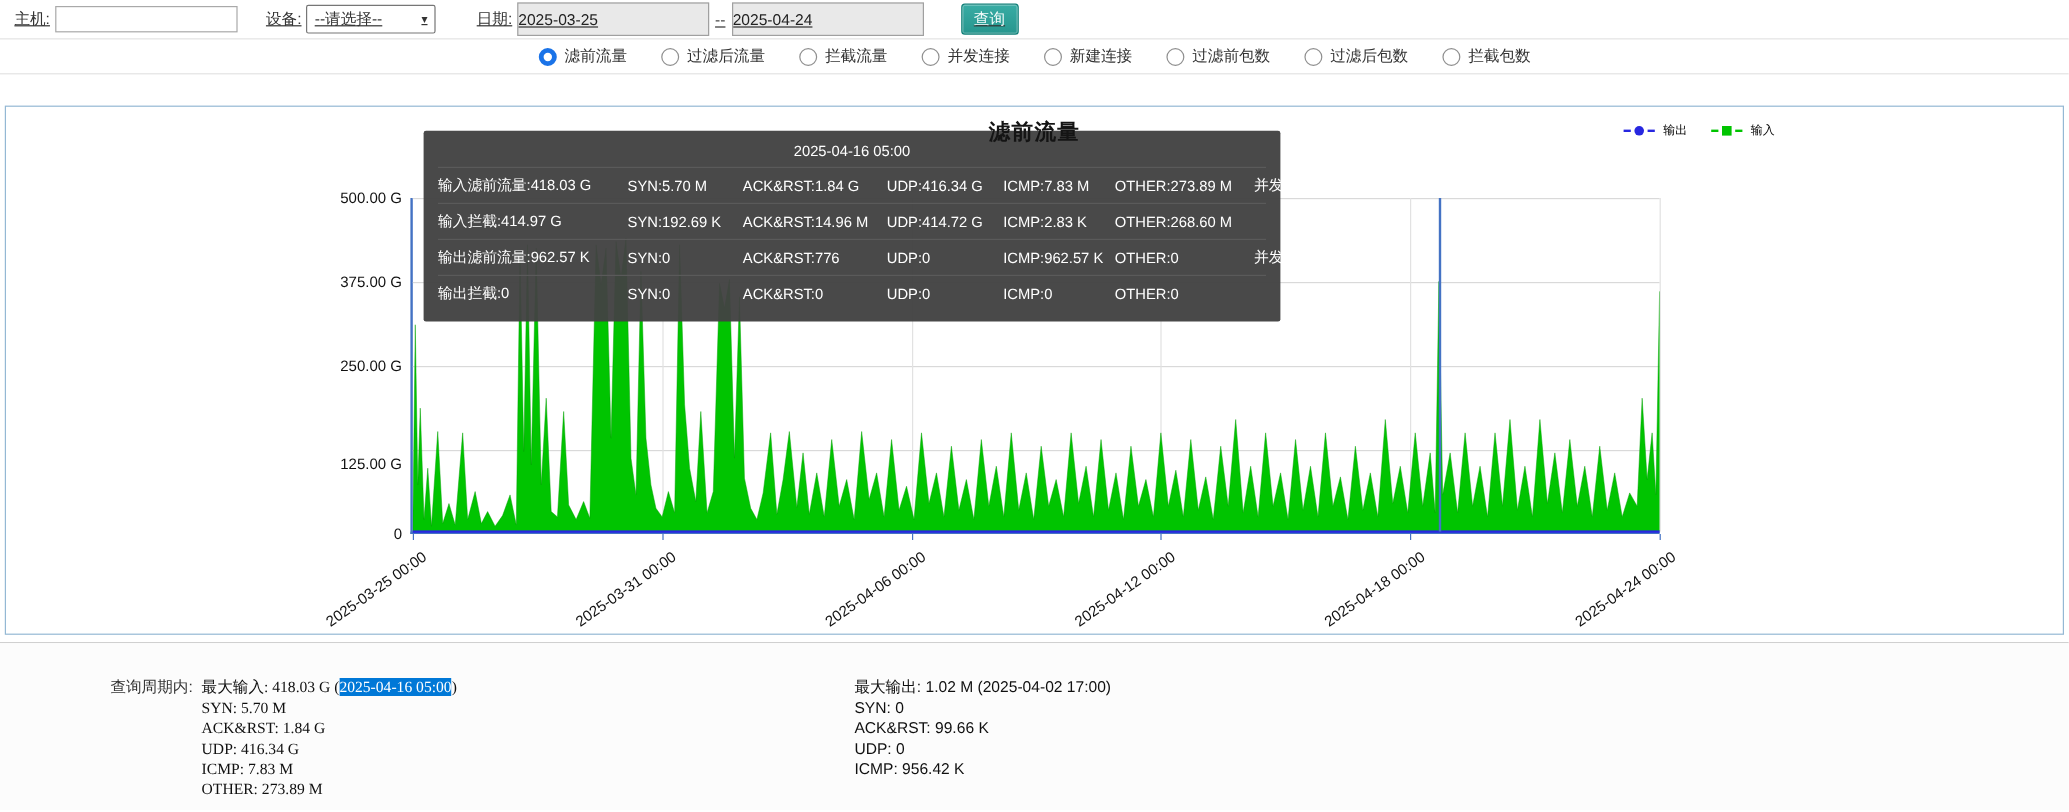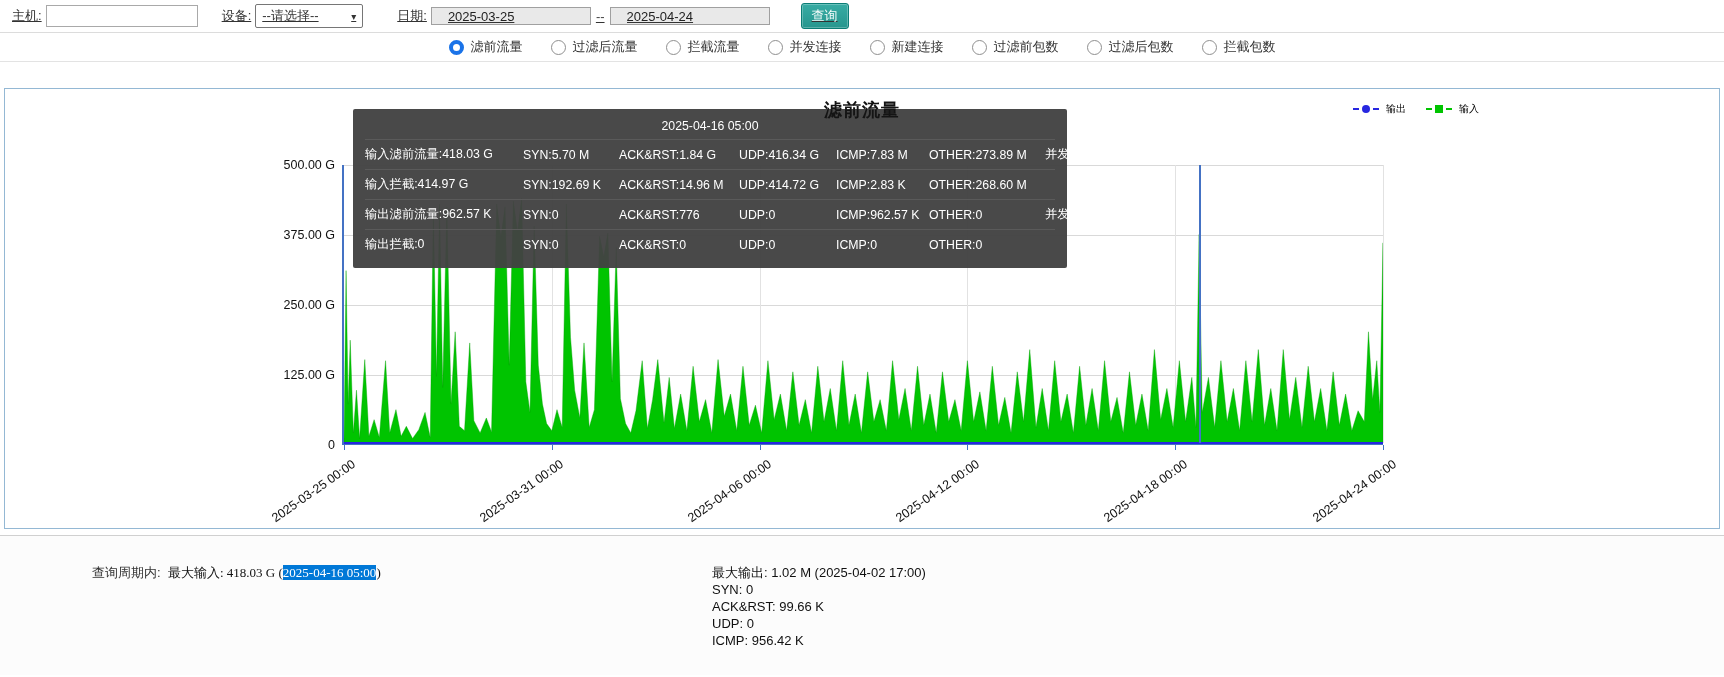--- a/index.html
+++ b/index.html
@@ -11,22 +11,22 @@
     border-bottom:1px solid #dcdcdc; background:#fff;text-decoration:underline; }
   .tb-label { margin-right:4px; color:#333; }
   .host-input { width:152px; height:22px; border:1px solid #a9a9a9; background:#fff;
     padding:0 6px; font:inherit; }
   .sel-label { margin-left:24px; }
   .device-select { width:108px; height:24px; border:1px solid #767676; border-radius:2px;
     background:#fff; display:inline-flex; align-items:center; justify-content:space-between;
     padding:0 6px; cursor:default; }
   .device-select .chev { font-size:10px; color:#333; }
   .date-label { margin-left:34px; }
-  .date-input { width:160px; height:18px; border:1px solid #a0a0a0; background:#e9e9e9;
-    padding:0 16px; font:inherit; color:#222; }
+  .date-input { width:160px; height:28px; border:1px solid #a0a0a0; background:#e9e9e9;
+    padding:0 0; font:inherit; color:#222; }
   .date-sep { margin:0 5px; color:#444; }
   .query-btn { margin-left:31px; padding:3px 10px; background:linear-gradient(#38aca4,#27968e);
     border:1px solid #0c7d76; border-radius:3px; color:#f3fbfa; font:inherit; cursor:pointer;
     box-shadow:inset 0 0 0 1px rgba(255,255,255,.25); }
 
   
   .filter-row { height:29px; display:flex; align-items:center; justify-content:center;
     gap:28px; border-bottom:1px solid #e3e3e3; background:#fff; }
   .radio-item { display:inline-flex; align-items:center; gap:7px; cursor:pointer; color:#333; }
   .radio-dot { width:15px; height:15px; border-radius:50%; border:1px solid #8f8f8f; background:#fff; }
@@ -171,21 +171,21 @@
     <svg class="area-svg" id="areaSvg" viewBox="0 0 1000 500" preserveAspectRatio="none">
         <path d="M0,500 L0,496 L2,190 L4,430 L6,315 L9,482 L12,405 L15,492 L20,350 L24,488 L29,458 L34,490 L40,352 L44,482 L50,440 L55,488 L60,470 L66,492 L72,476 L78,445 L83,490 L86,80 L89,380 L92,70 L95,400 L99,75 L103,430 L107,300 L111,470 L116,478 L121,320 L125,460 L131,482 L137,455 L142,480 L147,70 L151,130 L155,75 L159,360 L163,65 L167,120 L171,60 L175,390 L179,445 L183,110 L187,360 L191,430 L195,465 L200,478 L205,440 L210,472 L214,70 L218,310 L222,405 L227,455 L231,320 L236,472 L241,440 L246,128 L250,165 L254,122 L258,390 L262,148 L266,420 L271,465 L276,482 L281,442 L287,352 L292,474 L297,422 L302,350 L308,464 L313,382 L318,474 L324,412 L330,478 L336,362 L342,462 L348,422 L354,482 L360,350 L366,452 L372,412 L378,478 L384,362 L390,468 L396,432 L402,482 L408,352 L414,458 L420,412 L426,478 L432,372 L438,468 L444,422 L450,482 L456,362 L462,462 L468,402 L474,478 L480,352 L486,468 L492,412 L498,482 L504,372 L510,462 L516,422 L522,478 L528,352 L534,458 L540,402 L546,478 L552,362 L558,468 L564,412 L570,482 L576,372 L582,462 L588,422 L594,478 L600,352 L606,462 L612,408 L618,478 L624,362 L630,468 L636,418 L642,482 L648,372 L654,462 L660,332 L666,472 L672,402 L678,478 L684,352 L690,462 L696,412 L702,482 L708,362 L714,468 L720,402 L726,478 L732,352 L738,462 L744,418 L750,482 L756,372 L762,468 L768,412 L774,478 L780,332 L786,458 L792,402 L798,472 L804,352 L810,462 L816,382 L820,472 L823,125 L826,445 L832,382 L838,472 L844,352 L850,462 L856,402 L862,478 L868,352 L874,462 L880,332 L886,468 L892,402 L898,478 L904,332 L910,458 L916,382 L922,472 L928,362 L934,462 L940,402 L946,478 L952,372 L958,468 L964,412 L970,478 L976,442 L982,462 L986,300 L990,422 L994,352 L997,445 L1000,140 L1000,500 Z" fill="#00c400" stroke="#00a000" stroke-width="0.5"></path>
       </svg>
     <div class="outline"></div>
     <div class="crosshair" id="crosshair" style="left: 82.3%;"></div>
   </div>
 
   <div class="ylab" style="top:69px">500.00 G</div>
   <div class="ylab" style="top:139px">375.00 G</div>
   <div class="ylab" style="top:209px">250.00 G</div>
-  <div class="ylab" style="top:279px">125.00 G</div>
+  <div class="ylab" style="top:291px">125.00 G</div>
   <div class="ylab" style="top:349px">0</div>
 
   <div class="xlab" style="left:345px;  top:368px">2025-03-25 00:00</div>
   <div class="xlab" style="left:553px;  top:368px">2025-03-31 00:00</div>
   <div class="xlab" style="left:761px;  top:368px">2025-04-06 00:00</div>
   <div class="xlab" style="left:969px;  top:368px">2025-04-12 00:00</div>
   <div class="xlab" style="left:1177px; top:368px">2025-04-18 00:00</div>
   <div class="xlab" style="left:1386px; top:368px">2025-04-24 00:00</div>
 
   <div class="tooltip">
@@ -233,20 +233,27 @@
 
 <div class="summary-hr"></div>
 <div class="summary">
 
   <div class="sum-label">查询周期内:</div>
 
   <div class="sum-col sum-col1">
     <div>
       <span>最大输入: 418.03 G (</span><span class="hl">2025-04-16 05:00</span><span>)</span>
     </div>
+    <div id="sumCol1">
+        <div>SYN: 5.70 M</div>
+        <div>ACK&amp;RST: 1.84 G</div>
+        <div>UDP: 416.34 G</div>
+        <div>ICMP: 7.83 M</div>
+        <div>OTHER: 273.89 M</div>
+      </div>
   </div>
   <div class="sum-col sum-col2" id="sumCol2">
       <div>最大输出: 1.02 M (2025-04-02 17:00)</div>
       <div>SYN: 0</div>
       <div>ACK&amp;RST: 99.66 K</div>
       <div>UDP: 0</div>
       <div>ICMP: 956.42 K</div>
     </div>
 </div>
 

